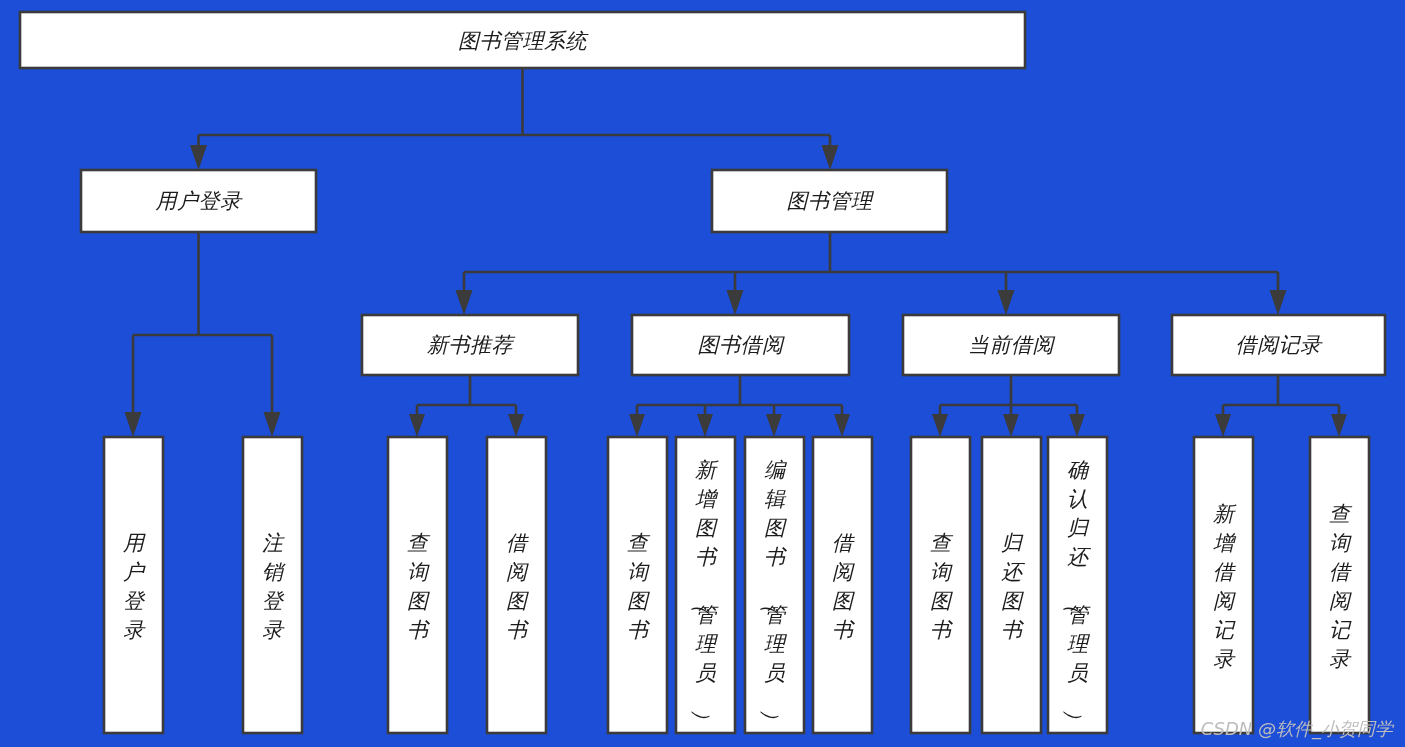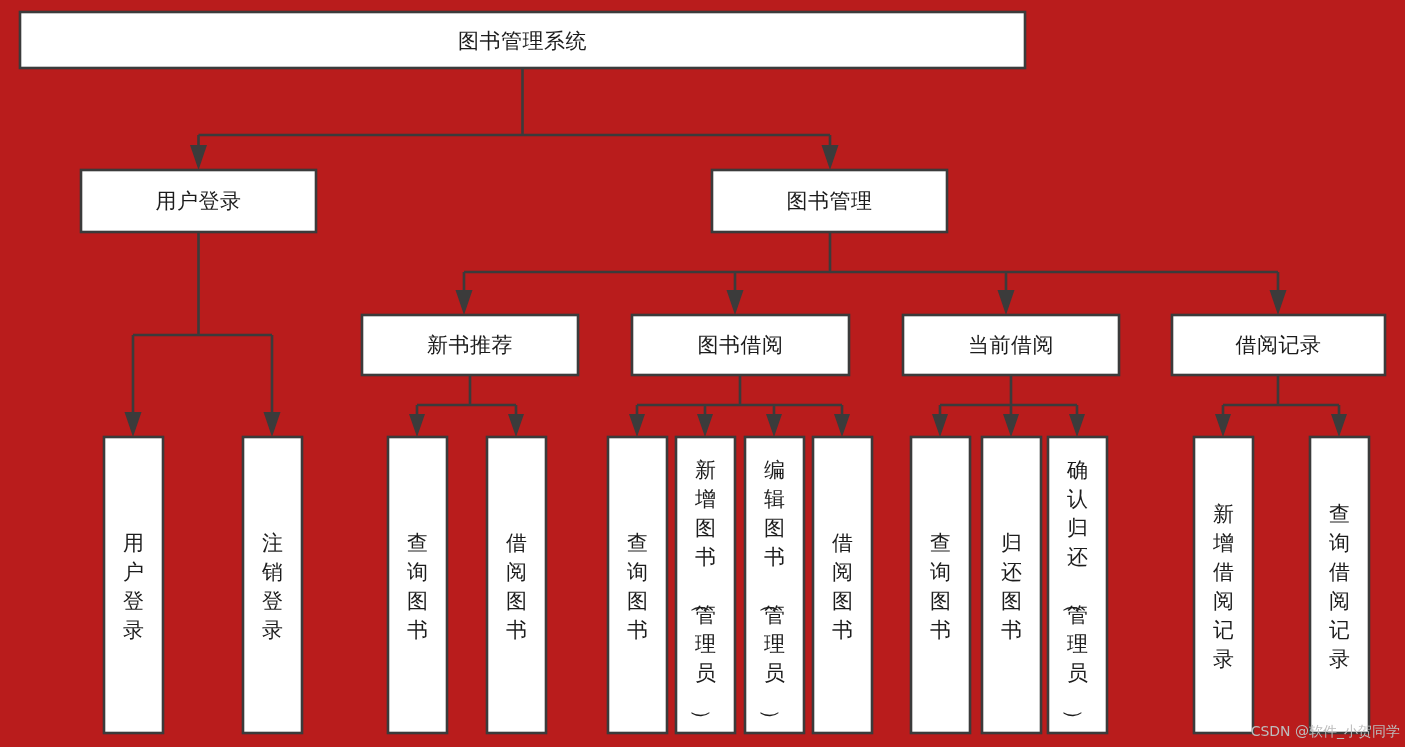--- a/index.html
+++ b/index.html
@@ -11,21 +11,22 @@
   body {
     width: 1405px;
     height: 747px;
     overflow: hidden;
     font-family: "DejaVu Sans", "Liberation Sans", sans-serif;
   }
   #diagram-root {
     position: relative;
     width: 1405px;
     height: 747px;
-    background: #b91c1c;
+    background: #1d4ed8;
+    font-style: italic;
   }
   svg#flowchart {
     display: block;
     width: 1405px;
     height: 747px;
   }
   .node-box {
     fill: #ffffff;
     stroke: #3b3b3b;
     stroke-width: 2.6;
@@ -52,24 +53,24 @@
     stroke-width: 2.6;
     stroke-linecap: butt;
     stroke-linejoin: miter;
   }
   .arrow-head {
     fill: #3b3b3b;
     stroke: none;
   }
   .watermark {
     position: absolute;
-    right: 5px;
+    right: 12px;
     bottom: 6px;
     font-family: "DejaVu Sans", "Liberation Sans", sans-serif;
-    font-size: 14px;
+    font-size: 18px;
     color: #bdbdbd;
     white-space: nowrap;
     pointer-events: none;
   }
 </style>
 </head>
 <body>
 
 <div id="diagram-root">
 

